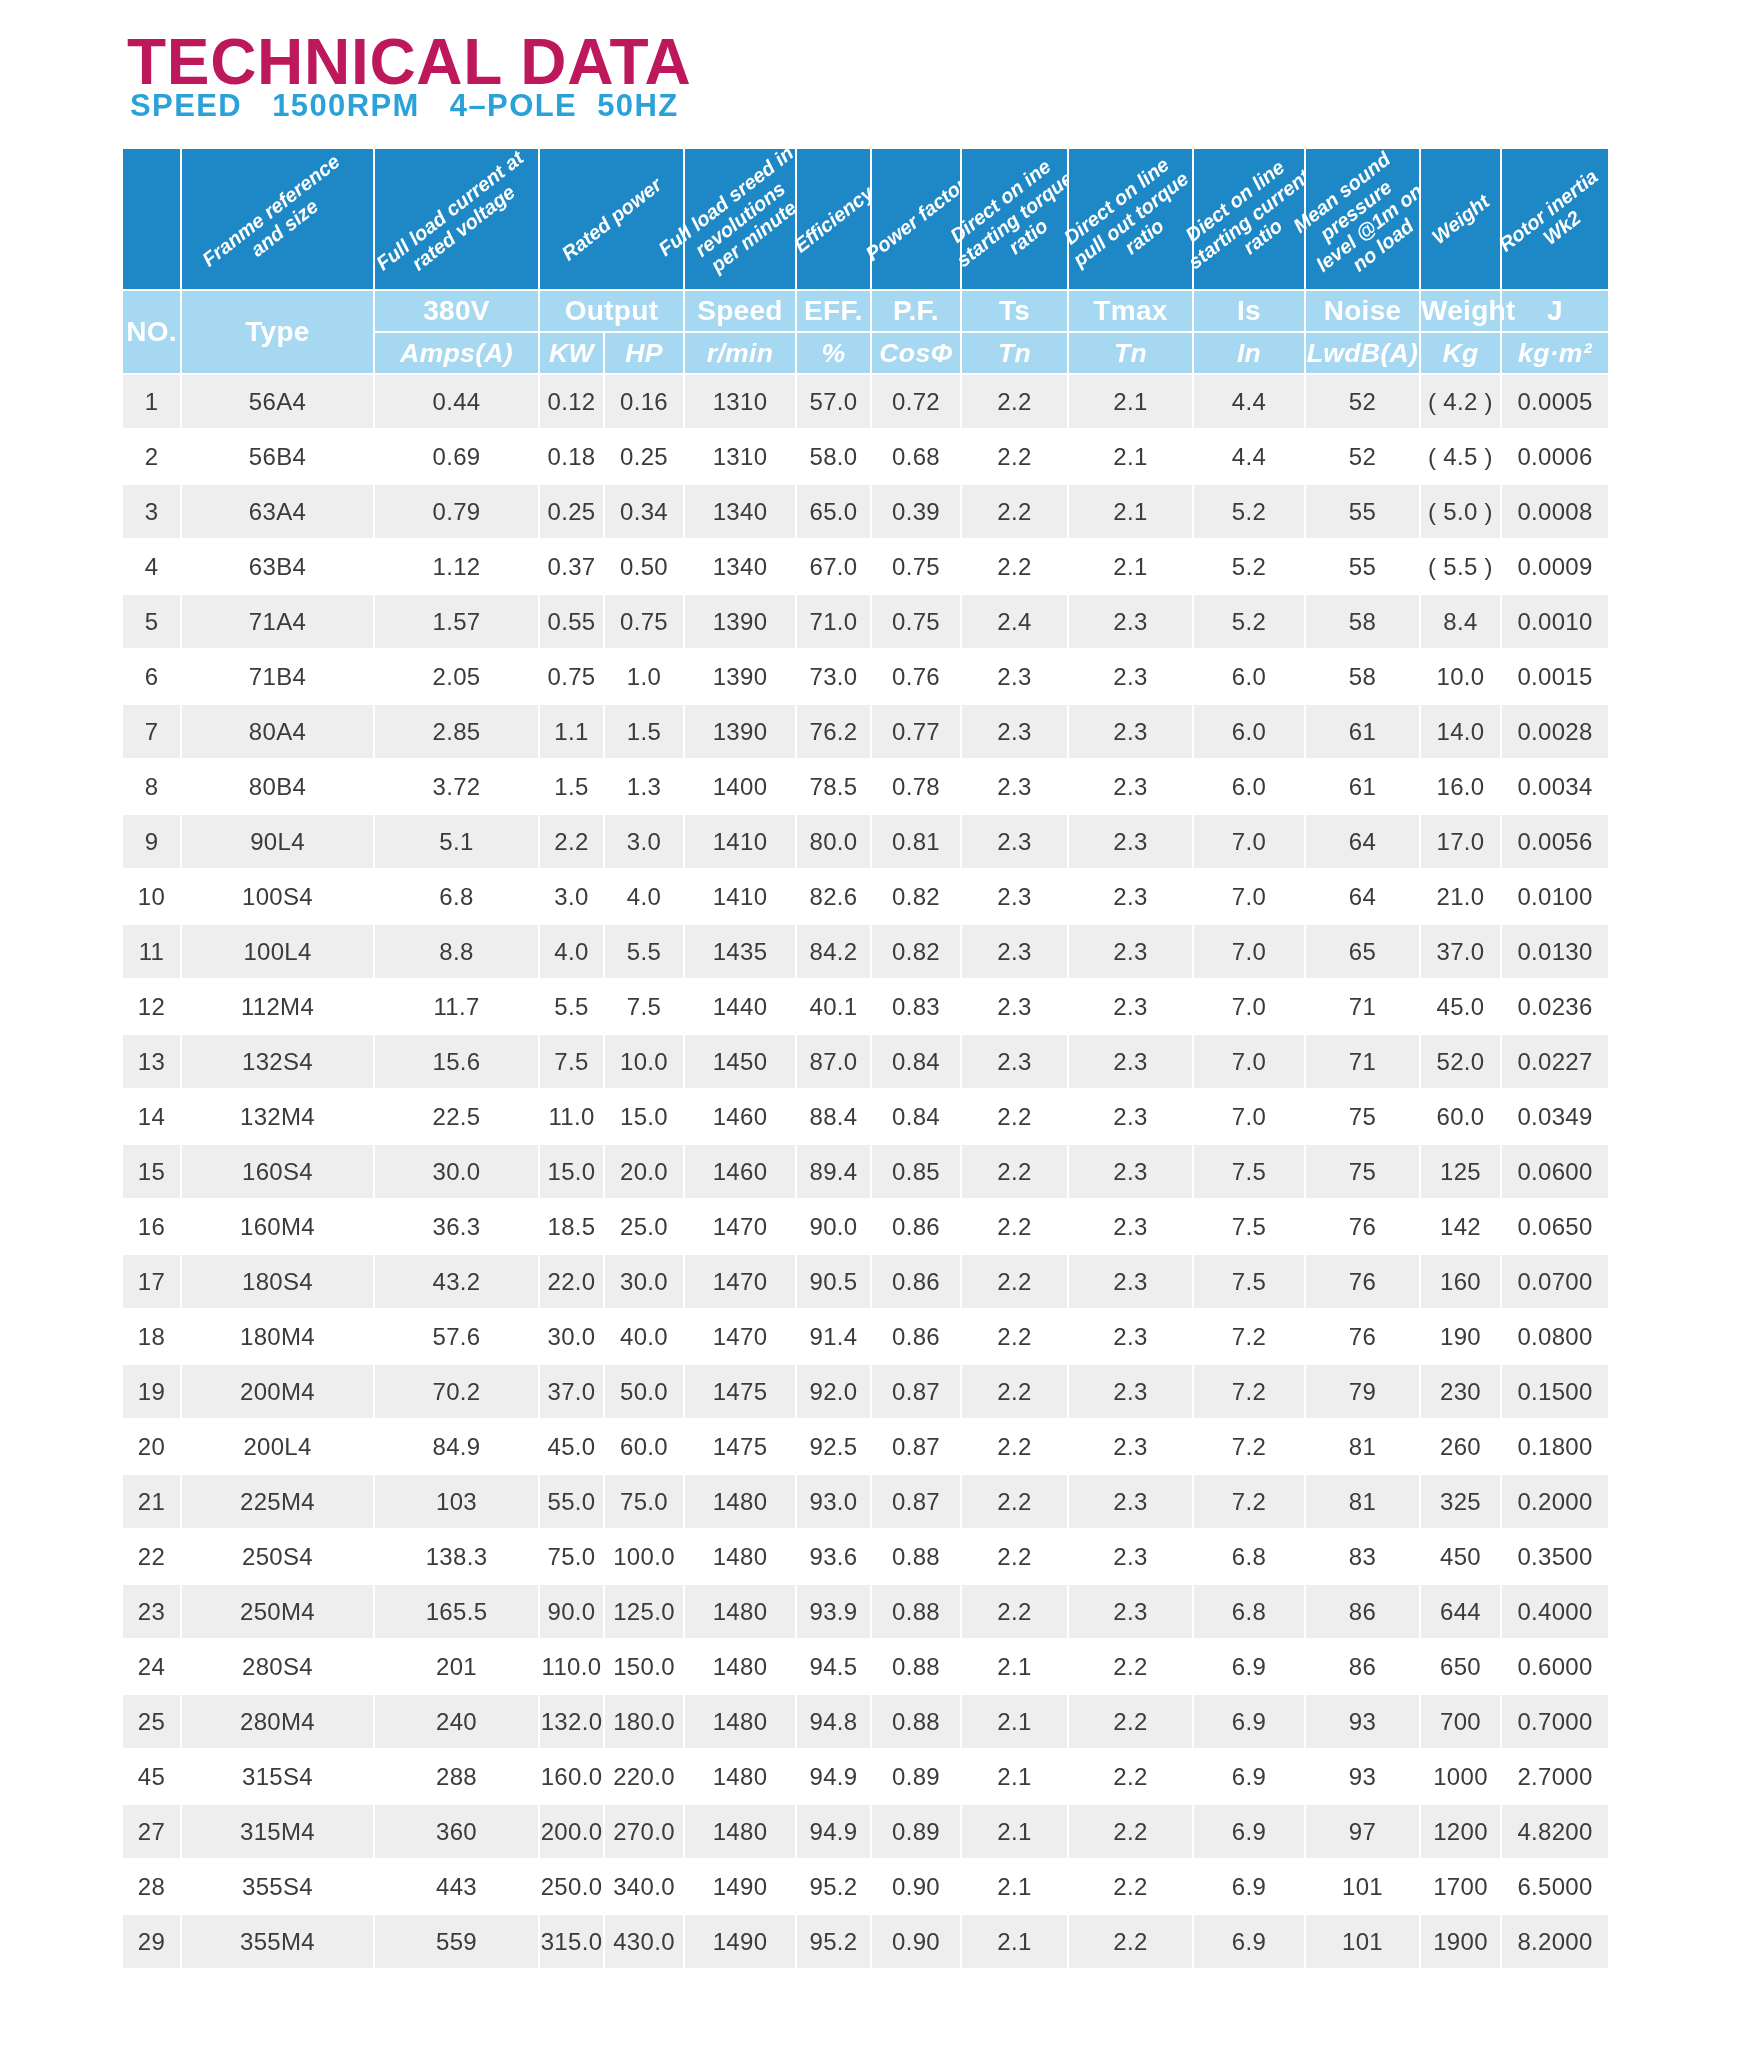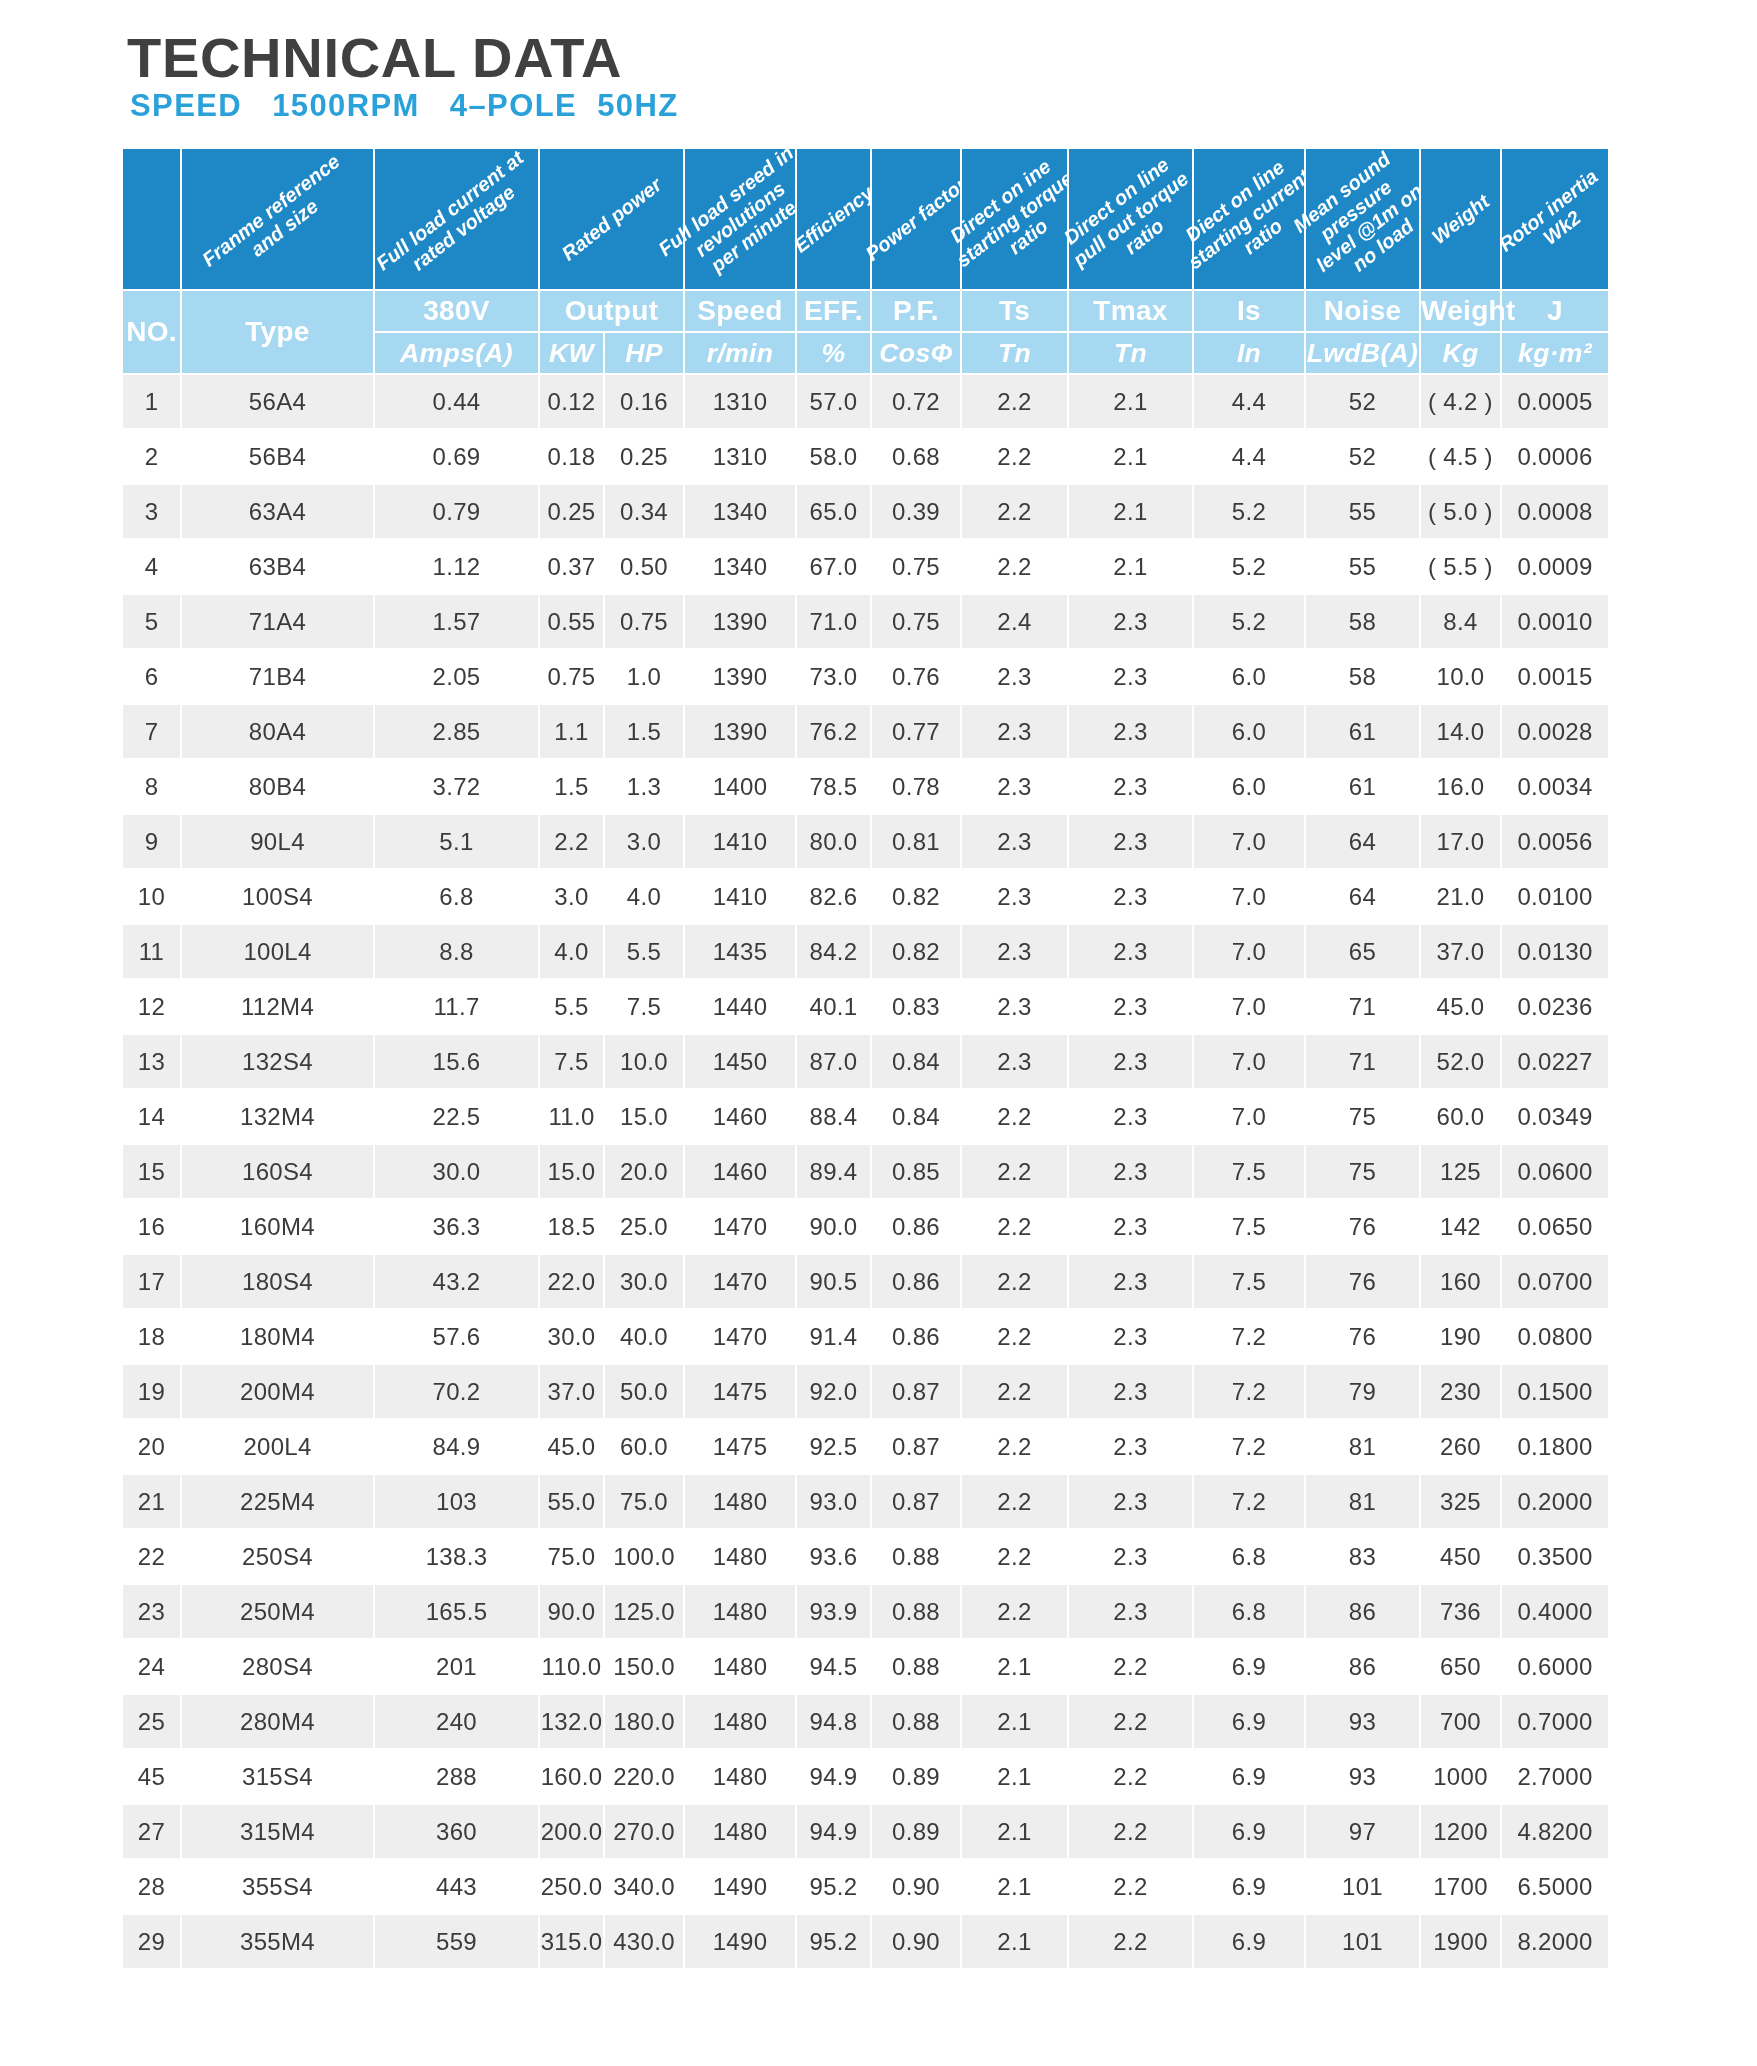--- a/index.html
+++ b/index.html
@@ -1,21 +1,21 @@
 <!DOCTYPE html>
 <html style="font-size:11.2px"><head>
 <meta charset="utf-8">
 <style>
   html,body{margin:0;padding:0;background:#ffffff;}
   body{width:1757px;height:2066px;position:relative;font-family:"Liberation Sans",sans-serif;overflow:hidden;}
 
   .page-title{
     position:absolute;left:127px;top:25px;
-    font-size:56px;font-weight:800;letter-spacing:0.7px;
-    color:#404040;white-space:pre;
+    font-size:64px;font-weight:800;letter-spacing:0.7px;
+    color:#be185d;white-space:pre;
   }
   .page-subtitle{
     position:absolute;left:130px;top:88px;
     font-size:31px;font-weight:700;letter-spacing:1.4px;
     color:#2ba1da;white-space:pre;
   }
 
   .tbl-wrap{position:absolute;left:121px;top:147px;}
   table.tech{
     border-collapse:collapse;table-layout:fixed;width:1489px;
@@ -519,21 +519,21 @@
           <td>165.5</td>
           <td>90.0</td>
           <td>125.0</td>
           <td>1480</td>
           <td>93.9</td>
           <td>0.88</td>
           <td>2.2</td>
           <td>2.3</td>
           <td>6.8</td>
           <td>86</td>
-          <td>736</td>
+          <td>644</td>
           <td>0.4000</td>
         </tr>
         <tr class="data-row">
           <td>24</td>
           <td>280S4</td>
           <td>201</td>
           <td>110.0</td>
           <td>150.0</td>
           <td>1480</td>
           <td>94.5</td>

